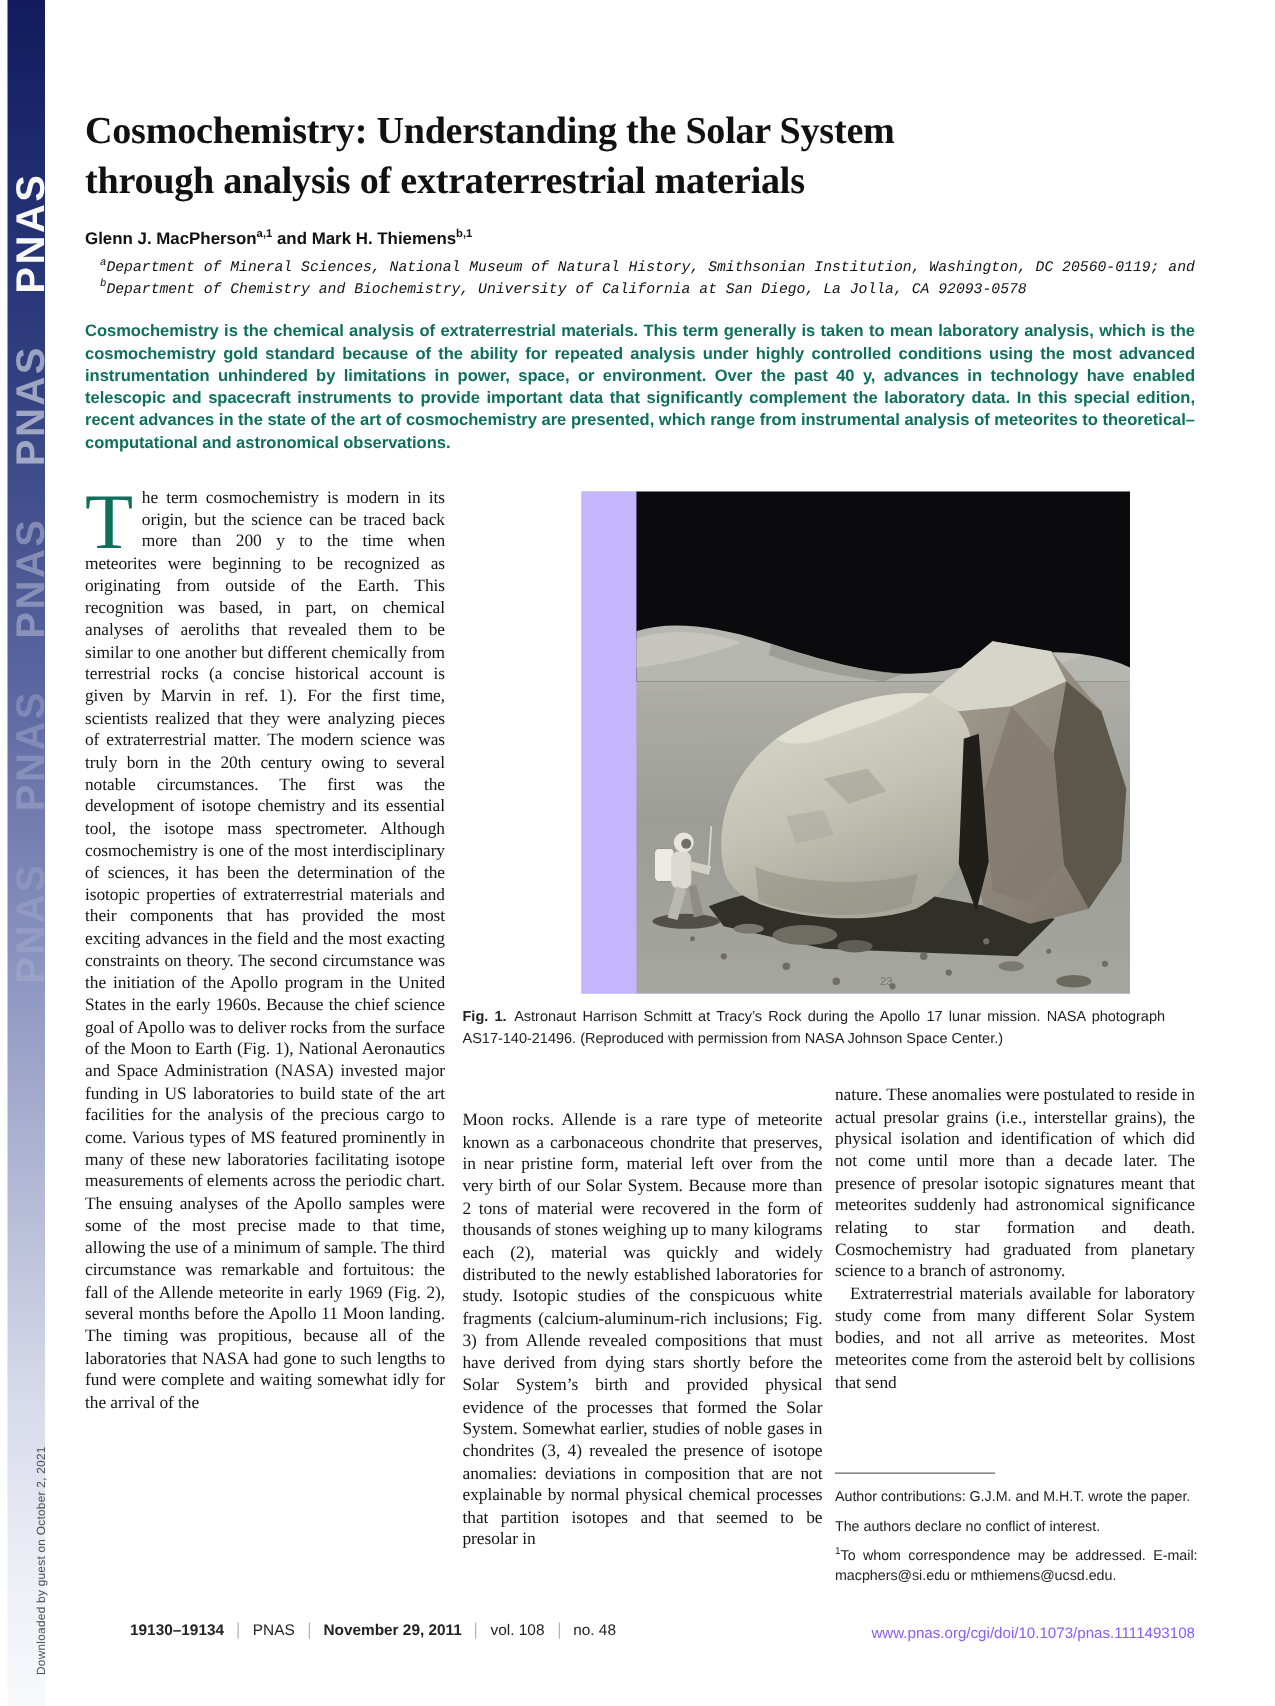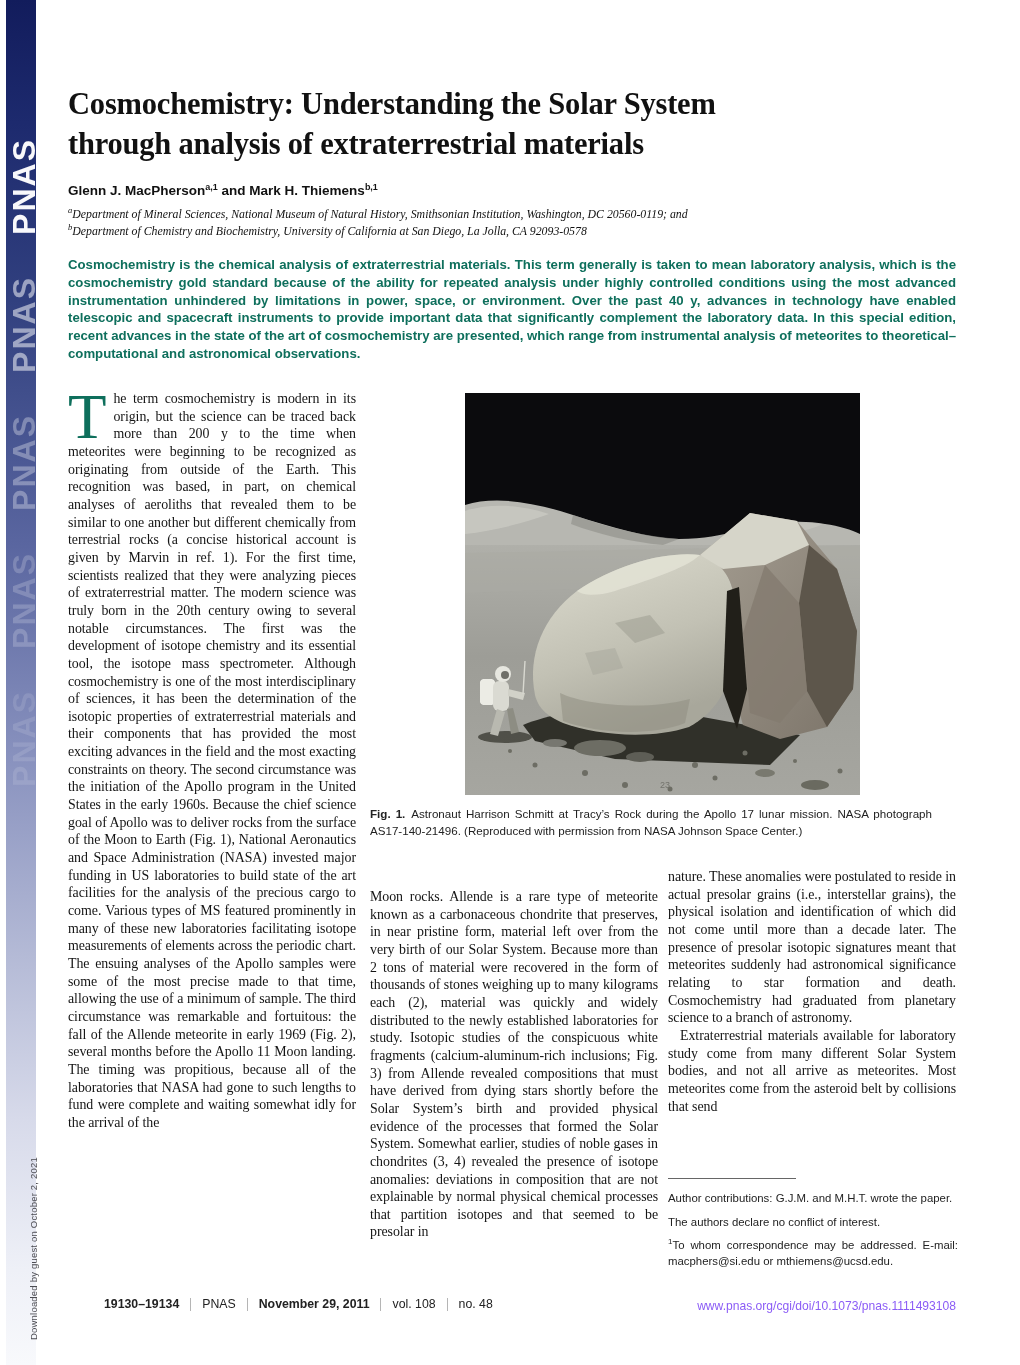--- a/index.html
+++ b/index.html
@@ -21,22 +21,22 @@
       transform:rotate(180deg);font-family:"Liberation Sans",sans-serif;font-size:9.5px;
       color:#4c4c52;letter-spacing:0.2px;}
 
   
   .title{position:absolute;left:68px;top:84px;width:890px;
       font-family:"Liberation Serif",serif;font-weight:700;font-size:30.5px;
       line-height:40px;letter-spacing:-0.2px;color:#111;}
   .authors{position:absolute;left:68px;top:183px;width:890px;
       font-family:"Liberation Sans",sans-serif;font-weight:700;font-size:13.5px;color:#111;}
   .authors .sup{font-size:9px;vertical-align:super;line-height:0;}
-  .affil{position:absolute;left:68px;top:206px;width:895px;
-      font-family:Liberation Serif, serif;font-style:italic;font-size:11.8px;
+  .affil{position:absolute;left:80px;top:206px;width:895px;
+      font-family:Liberation Mono, monospace;font-style:italic;font-size:11.8px;
       line-height:16.5px;color:#111;}
   .affil .sup{font-size:8.5px;vertical-align:super;font-style:italic;line-height:0;}
 
   
   .abstract{position:absolute;left:68px;top:256px;width:888px;
       font-family:"Liberation Sans",sans-serif;font-weight:700;font-size:13.2px;
       line-height:17.8px;text-align:justify;color:#0e6f5c;}
 
   
   .col{position:absolute;font-size:13.9px;line-height:17.65px;text-align:justify;
@@ -44,21 +44,21 @@
   .col1{left:68px;top:390px;width:288px;height:900px;}
   .col2{left:370px;top:860px;width:288px;height:425px;margin-top:28px;}
   .col3{left:668px;top:868px;width:288px;height:425px;}
   .col p{margin:0;}
   .col p.indent{text-indent:12px;}
   .dropcap{float:left;font-size:63px;line-height:50px;padding:2px 7px 0 0;
       color:#0e6f5c;font-family:"Liberation Serif",serif;}
 
   
   .fig-photo{position:absolute;left:465px;top:393px;width:395px;height:402px;
-      background:#4d7c0f;overflow:hidden;}
+      background:#c4b5fd;overflow:hidden;padding-left:44px;}
   .fig-caption{position:absolute;left:370px;top:806px;width:562px;
       font-family:"Liberation Sans",sans-serif;font-size:11.6px;line-height:16.5px;
       text-align:justify;color:#222;}
   .fig-caption .figlabel{font-weight:700;padding-right:6px;}
 
   
   .fn-block{position:absolute;left:668px;top:1178px;width:290px;
       font-family:"Liberation Sans",sans-serif;font-size:11.4px;line-height:15.5px;color:#222;}
   .fn-rule{width:128px;border-top:1px solid #666;margin-bottom:12px;}
   .fn-item{margin:0 0 8px 0;text-align:justify;}

